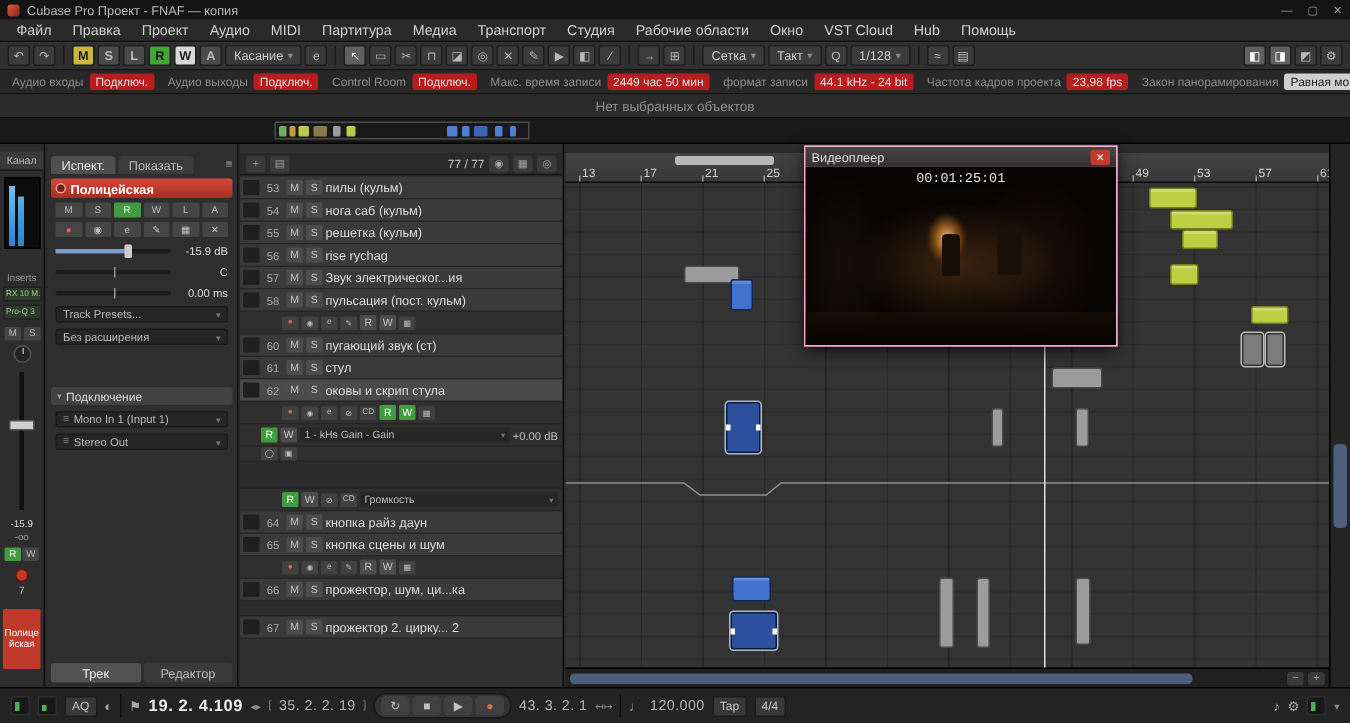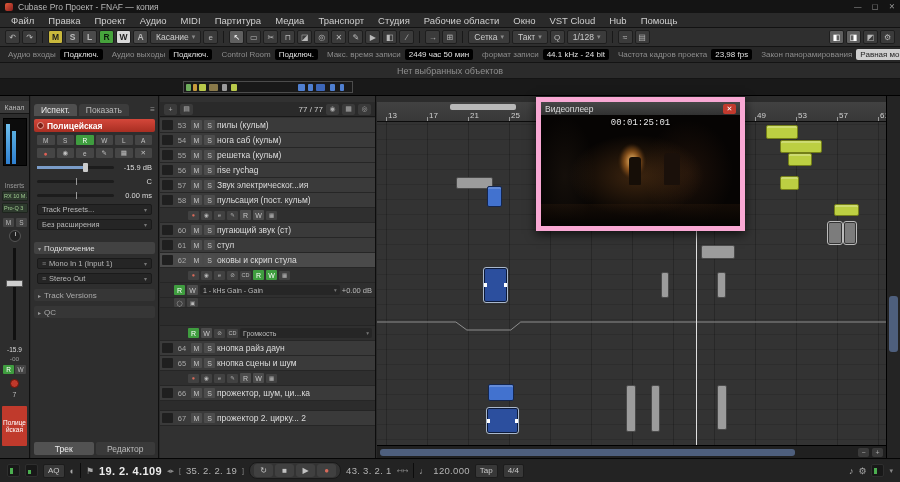--- a/index.html
+++ b/index.html
@@ -22,21 +22,21 @@
 .c-w{background:#d8d8d8;color:#222}
 .c-s,.c-l,.c-a{background:#4a4a4a;color:#bbb}
 .tb-dropdown{height:14px;display:flex;align-items:center;gap:3px;background:#3b3b3b;border:1px solid #1e1e1e;border-radius:2px;padding:0 5px;font-size:8.5px;color:#ccc;white-space:nowrap}
 .tb-dropdown::after{content:"▾";font-size:7px;color:#8a8a8a}
 .tb-divider{width:1px;height:12px;background:#181818;margin:0 3px}
 .tb-spacer{flex:1}
 
 .statusbar{height:16px;background:#272727;border-bottom:1px solid #141414;display:flex;align-items:center;gap:9px;padding:0 8px}
 .sb-field{display:flex;align-items:center;gap:4px;white-space:nowrap}
 .sb-label{font-size:8px;color:#8d8d8d}
-.sb-value{font-size:8px;color:#e0e0e0;background:#000000;border-radius:2px;padding:1px 4px}
+.sb-value{font-size:8px;color:#e0e0e0;background:#b91c1c;border-radius:2px;padding:1px 4px}
 .sb-value.hl{background:#cfcfcf;color:#1e1e1e}
 
 .infoline{height:16px;background:#2b2b2b;border-bottom:1px solid #141414;display:flex;align-items:center;justify-content:center;font-size:9px;color:#8f8f8f}
 
 .overview{position:relative;height:17px;background:#191919;border-bottom:1px solid #000}
 .ov-range{position:absolute;left:183px;top:2px;width:170px;height:12px;border:1px solid #4c4c4c}
 .ov-mark{position:absolute;top:5px;height:7px;border-radius:1px}
 
 .main{position:relative;height:362px;background:#282828}
 
@@ -76,21 +76,21 @@
 .insp-row{display:flex;align-items:center;gap:4px;margin:4px 6px 0;height:10px}
 .insp-slider{flex:1;height:3px;background:#1c1c1c;border-radius:2px;position:relative}
 .insp-slider .fill{position:absolute;left:0;top:0;bottom:0;width:62%;background:#7a9cc8}
 .insp-slider .knob{position:absolute;top:-3px;left:60%;width:5px;height:9px;background:#ccc;border-radius:1px}
 .insp-slider .cnotch{position:absolute;left:50%;top:-2px;width:1px;height:7px;background:#999}
 .insp-rowval{font-size:7.5px;color:#ddd;min-width:34px;text-align:right;white-space:nowrap}
 .insp-chip{margin:4px 6px 0;height:11px;background:#252525;border:1px solid #1a1a1a;border-radius:2px;display:flex;align-items:center;padding:0 4px;font-size:7.5px;color:#b8b8b8;gap:3px;overflow:hidden;white-space:nowrap}
 .insp-chip::after{content:"▾";margin-left:auto;font-size:6px;color:#777}
 .io-ic{color:#888;font-size:7px}
 .insp-sec{margin:5px 3px 0;height:12px;background:#424242;border-radius:2px;display:flex;align-items:center;gap:3px;padding:0 4px;font-size:8px;color:#ddd}
-.insp-sec.rt{margin-top:12px}
+.insp-sec.rt{margin-top:28px}
 .insp-sec.dim{background:#363636;color:#aaa}
 .arr{font-size:6px;color:#999}
 .insp-bottabs{position:absolute;bottom:3px;left:3px;right:3px;display:flex;gap:2px}
 .btab{flex:1;height:13px;display:flex;align-items:center;justify-content:center;background:#3a3a3a;border-radius:2px;font-size:8.5px;color:#bbb}
 .btab.active{background:#525252;color:#eee}
 
 .tracklist{position:absolute;left:160px;top:0;width:216px;height:100%;background:#313131;border-right:1px solid #0d0d0d}
 .tl-header{height:15px;margin-top:6px;display:flex;align-items:center;gap:3px;padding:0 4px;background:#2a2a2a;border-bottom:1px solid #181818}
 .tl-hicon{min-width:13px;height:11px;background:#3a3a3a;border-radius:2px;display:flex;align-items:center;justify-content:center;font-size:7px;color:#aaa}
 .tl-count{margin-left:auto;font-size:8px;color:#ccc}
@@ -128,21 +128,21 @@
 .clip.gray{background:#9c9c9c;border:1px solid #4a4a4a}
 .clip.graysel{background:#7c7c7c;border:1px solid #333;outline:1px solid #bbb}
 .clip.yellow{background:#bccf42;border:1px solid #747f18;box-shadow:inset 0 2px 0 rgba(255,255,255,.25)}
 .autoline{position:absolute;left:0;top:0;width:100%;height:100%;z-index:1}
 .hscroll{position:absolute;left:0;right:0;bottom:0;height:13px;background:#202020;border-top:1px solid #000;display:flex;align-items:center;padding:0 3px;gap:3px}
 .hthumb{height:7px;background:#4e5f7d;border-radius:3px;width:415px;margin-right:auto}
 .hs-zoom{width:11px;height:9px;background:#3a3a3a;border-radius:2px;font-size:7px;color:#aaa;display:flex;align-items:center;justify-content:center}
 .vscroll{position:absolute;right:0;top:0;width:14px;height:100%;background:#242424;border-left:1px solid #000}
 .vthumb{position:absolute;left:2px;right:2px;top:200px;height:56px;background:#4e5f7d;border-radius:3px}
 
-.video{position:absolute;left:536px;top:1px;width:209px;height:134px;background:#fca5a5;border:5px solid #f9a8d4;z-index:40;box-shadow:0 3px 10px rgba(0,0,0,.7)}
+.video{position:absolute;left:536px;top:1px;width:209px;height:134px;background:#fca5a5;border:1px solid #f9a8d4;z-index:40;box-shadow:0 3px 10px rgba(0,0,0,.7)}
 .video-titlebar{height:13px;background:linear-gradient(#474747,#313131);display:flex;align-items:center;padding:0 4px;font-size:8.5px;color:#ddd}
 .video-close{margin-left:auto;width:13px;height:10px;background:#c23a2e;border-radius:2px;color:#fff;font-size:7px;display:flex;align-items:center;justify-content:center}
 .video-body{position:absolute;left:0;right:0;top:13px;bottom:0;background:#060403;overflow:hidden}
 .timecode{position:absolute;top:3px;left:0;right:0;text-align:center;font-family:"Liberation Mono",monospace;font-size:9px;color:#e6e6e6;z-index:3;text-shadow:0 1px 2px #000}
 .scene-amb{position:absolute;inset:0;background:radial-gradient(90px 55px at 48% 55%,rgba(150,90,35,.38),transparent 75%),radial-gradient(60px 70px at 74% 52%,rgba(110,60,30,.22),transparent 75%),radial-gradient(40px 80px at 12% 55%,rgba(120,90,60,.13),transparent 75%)}
 .scene-glow{position:absolute;left:39%;top:26%;width:26px;height:34px;background:radial-gradient(closest-side,rgba(255,205,125,.95),rgba(220,130,40,.55) 55%,transparent);filter:blur(1px)}
 .scene-fig1{position:absolute;left:44%;top:38%;width:12px;height:28px;background:#160e07;border-radius:3px 3px 1px 1px}
 .scene-fig2{position:absolute;left:62%;top:34%;width:16px;height:32px;background:#1a100a;border-radius:4px 4px 1px 1px}
 .scene-floor{position:absolute;left:0;right:0;bottom:0;height:22px;background:linear-gradient(rgba(60,35,15,.25),#050302)}
 
@@ -372,30 +372,20 @@
         <span>Подключение</span>
       </div>
       <div class="insp-chip">
         <span class="io-ic">≡</span>
         <span>Mono In 1 (Input 1)</span>
       </div>
       <div class="insp-chip">
         <span class="io-ic">≡</span>
         <span>Stereo Out</span>
       </div>
-      <div>
-          <div class="insp-sec dim">
-            <span class="arr">▸</span>
-            <span>Track Versions</span>
-          </div>
-          <div class="insp-sec dim">
-            <span class="arr">▸</span>
-            <span>QC</span>
-          </div>
-        </div>
       <div class="insp-bottabs">
           <div class="btab active">Трек</div>
           <div class="btab">Редактор</div>
         </div>
     </div>
 
     <div class="tracklist">
       <div class="tl-header">
         <div class="tl-hicon">+</div>
         <div class="tl-hicon">▤</div>

